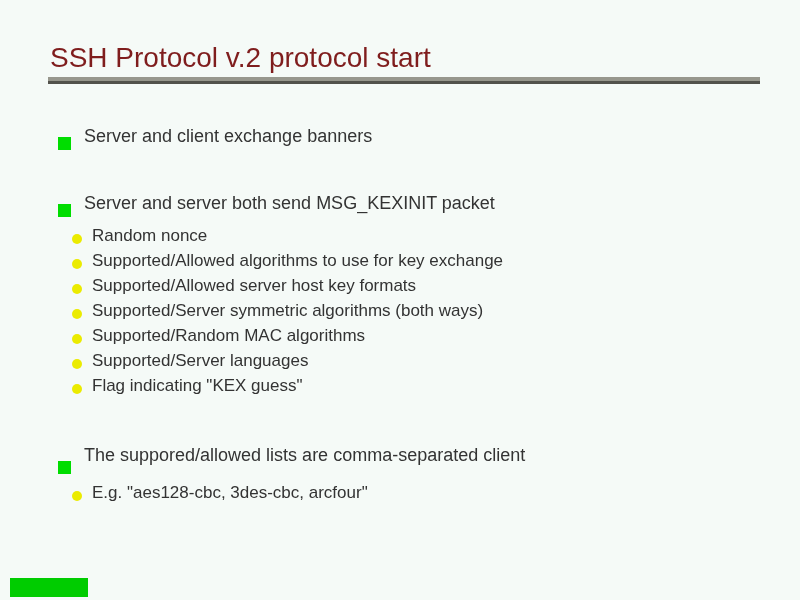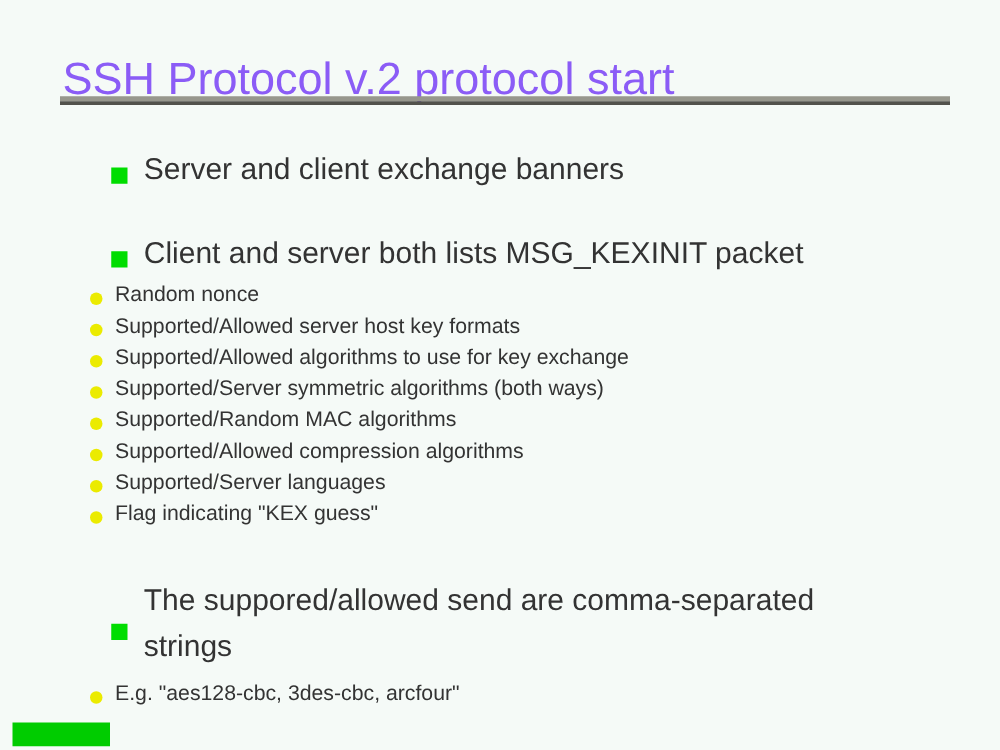--- a/index.html
+++ b/index.html
@@ -14,23 +14,23 @@
     background: #f5faf7;
     font-family: "Liberation Sans", sans-serif;
     color: #333333;
     overflow: hidden;
   }
   .title {
     position: absolute;
     left: 50px;
     top: 42px;
     margin: 0;
-    font-size: 36px;
+    font-size: 28px;
     font-weight: 400;
-    color: #8b5cf6;
+    color: #7f1d1d;
     letter-spacing: 0px;
     white-space: nowrap;
   }
   .title-rule {
     position: absolute;
     left: 48px;
     top: 77px;
     width: 712px;
   }
   .title-rule .rule-top {
@@ -42,25 +42,24 @@
     background: #52524c;
   }
   .content {
     position: absolute;
     left: 58px;
     top: 122px;
     width: 700px;
   }
   .bullet-item {
     display: flex;
-    align-items: center;
-    font-size: 24px;
+    align-items: flex-end;
+    font-size: 18px;
     line-height: 28px;
     margin-bottom: 6px;
-    margin-left: 31px;
   }
   .bullet-item .square {
     flex: 0 0 13px;
     width: 13px;
     height: 13px;
     background: #00dd00;
     margin-top: 8px;
     margin-right: 13px;
   }
   .bullet-item .bullet-label {
@@ -112,59 +111,55 @@
     <div class="rule-top"></div>
     <div class="rule-bottom"></div>
   </div>
   <div class="content" id="bullets">
       <div class="bullet-item">
         <span class="square"></span>
         <span class="bullet-label">Server and client exchange banners</span>
       </div>
       <div class="bullet-item spaced-before">
         <span class="square"></span>
-        <span class="bullet-label">Client and server both lists MSG_KEXINIT packet</span>
+        <span class="bullet-label">Server and server both send MSG_KEXINIT packet</span>
       </div>
       <div class="sub-list">
         <div class="sub-item">
           <span class="dot"></span>
           <span>Random nonce</span>
         </div>
         <div class="sub-item">
           <span class="dot"></span>
-          <span>Supported/Allowed server host key formats</span>
+          <span>Supported/Allowed algorithms to use for key exchange</span>
         </div>
         <div class="sub-item">
           <span class="dot"></span>
-          <span>Supported/Allowed algorithms to use for key exchange</span>
+          <span>Supported/Allowed server host key formats</span>
         </div>
         <div class="sub-item">
           <span class="dot"></span>
           <span>Supported/Server symmetric algorithms (both ways)</span>
         </div>
         <div class="sub-item">
           <span class="dot"></span>
           <span>Supported/Random MAC algorithms</span>
-        </div>
-        <div class="sub-item">
-          <span class="dot"></span>
-          <span>Supported/Allowed compression algorithms</span>
         </div>
         <div class="sub-item">
           <span class="dot"></span>
           <span>Supported/Server languages</span>
         </div>
         <div class="sub-item">
           <span class="dot"></span>
           <span>Flag indicating "KEX guess"</span>
         </div>
       </div>
       <div class="bullet-item spaced-before wrap-two-lines">
         <span class="square"></span>
-        <span class="bullet-label">The suppored/allowed send are comma-separated strings</span>
+        <span class="bullet-label">The suppored/allowed lists are comma-separated client</span>
       </div>
       <div class="sub-list">
         <div class="sub-item">
           <span class="dot"></span>
           <span>E.g. "aes128-cbc, 3des-cbc, arcfour"</span>
         </div>
       </div>
     </div>
   <div class="footer-bar"></div>
 </div>

